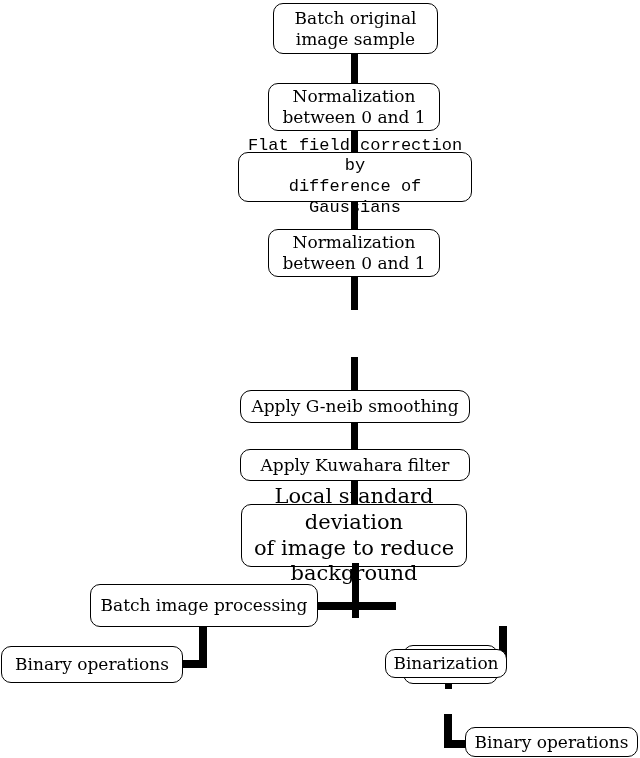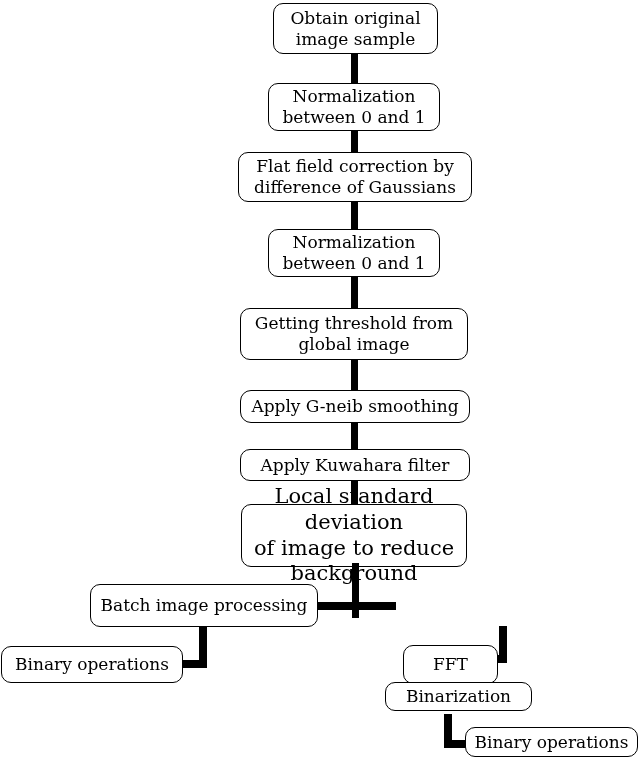--- a/index.html
+++ b/index.html
@@ -29,31 +29,31 @@
   }
   .node .lbl { white-space: pre-line; }
   .edge {
     position: absolute;
     background: #000000;
     z-index: 1;
   }
   
   #n-obtain       { left:273px; top:3px;   width:165px; height:51px; }
   #n-norm1        { left:268px; top:83px;  width:172px; height:48px; }
-  #n-flatfield    { left:238px; top:152px; width:234px; height:50px; }
+  #n-flatfield    { left:238px; top:152px; width:234px; height:50px;font-family:Liberation Mono, monospace; }
   #n-norm2        { left:268px; top:229px; width:172px; height:48px; }
   #n-threshold    { left:240px; top:308px; width:228px; height:52px; }
   #n-gneib        { left:240px; top:390px; width:230px; height:33px;border-radius:11px; }
   #n-kuwahara     { left:240px; top:449px; width:230px; height:32px; }
   #n-localstd     { left:241px; top:504px; width:226px; height:63px; font-size:21px; }
   #n-batch        { left:90px;  top:584px; width:228px; height:43px; }
   #n-single       { left:393px; top:585px; width:227px; height:42px; }
   #n-binops-left  { left:1px;   top:646px; width:182px; height:37px; }
   #n-fft          { left:403px; top:645px; width:95px;  height:39px; }
-  #n-binarization { left:385px; top:682px; width:147px; height:29px; }
+  #n-binarization { left:385px; top:649px; width:122px; height:29px; }
   #n-binops-right { left:465px; top:727px; width:173px; height:30px; }
   
   #e1  { left:351px; top:50px;  width:7px;  height:35px; }
   #e2  { left:351px; top:128px; width:7px;  height:27px; }
   #e3  { left:351px; top:199px; width:7px;  height:32px; }
   #e4  { left:351px; top:274px; width:7px;  height:36px; }
   #e5  { left:351px; top:357px; width:7px;  height:35px; }
   #e6  { left:351px; top:420px; width:7px;  height:31px; }
   #e7  { left:351px; top:478px; width:7px;  height:28px; }
   #e8  { left:352px; top:563px; width:7px;  height:55px; z-index:3; }
@@ -82,38 +82,34 @@
   <div class="edge" id="e9"></div>
   <div class="edge" id="e10"></div>
   <div class="edge" id="e11"></div>
   <div class="edge" id="e12"></div>
   <div class="edge" id="e13"></div>
   <div class="edge" id="e14"></div>
   <div class="edge" id="e15"></div>
   <div class="edge" id="e16"></div>
 
   <div class="node" id="n-obtain">
-    <span class="lbl">Obtain original
+    <span class="lbl">Batch original
 image sample</span>
   </div>
   <div class="node" id="n-norm1">
     <span class="lbl">Normalization
 between 0 and 1</span>
   </div>
   <div class="node" id="n-flatfield">
     <span class="lbl">Flat field correction by
 difference of Gaussians</span>
   </div>
   <div class="node" id="n-norm2">
     <span class="lbl">Normalization
 between 0 and 1</span>
-  </div>
-  <div class="node" id="n-threshold">
-    <span class="lbl">Getting threshold from
-global image</span>
   </div>
   <div class="node" id="n-gneib">
     <span class="lbl">Apply G-neib smoothing</span>
   </div>
   <div class="node" id="n-kuwahara">
     <span class="lbl">Apply Kuwahara filter</span>
   </div>
   <div class="node" id="n-localstd">
     <span class="lbl">Local standard deviation
 of image to reduce

